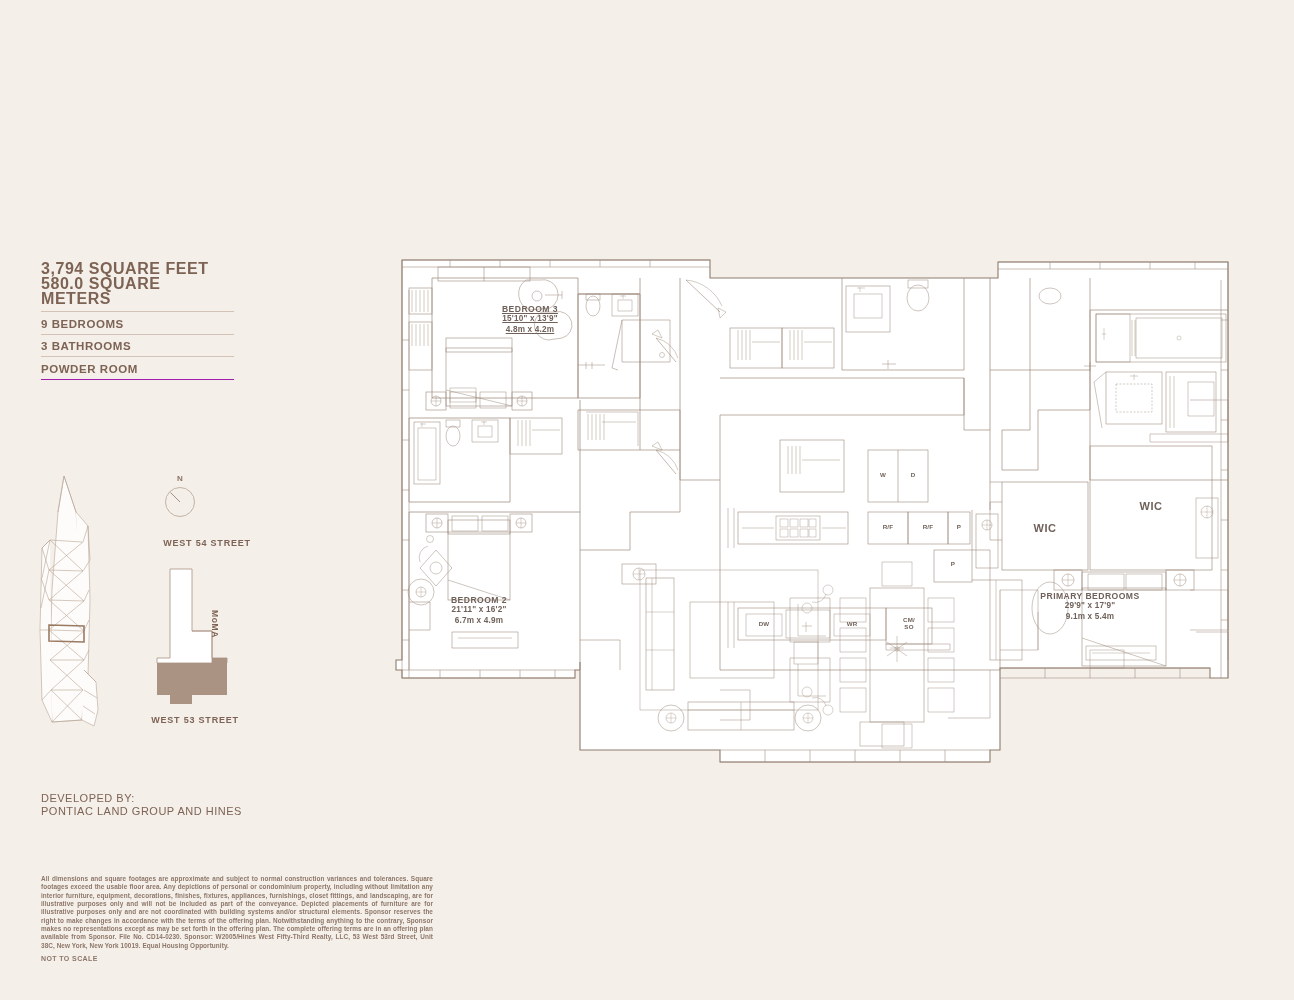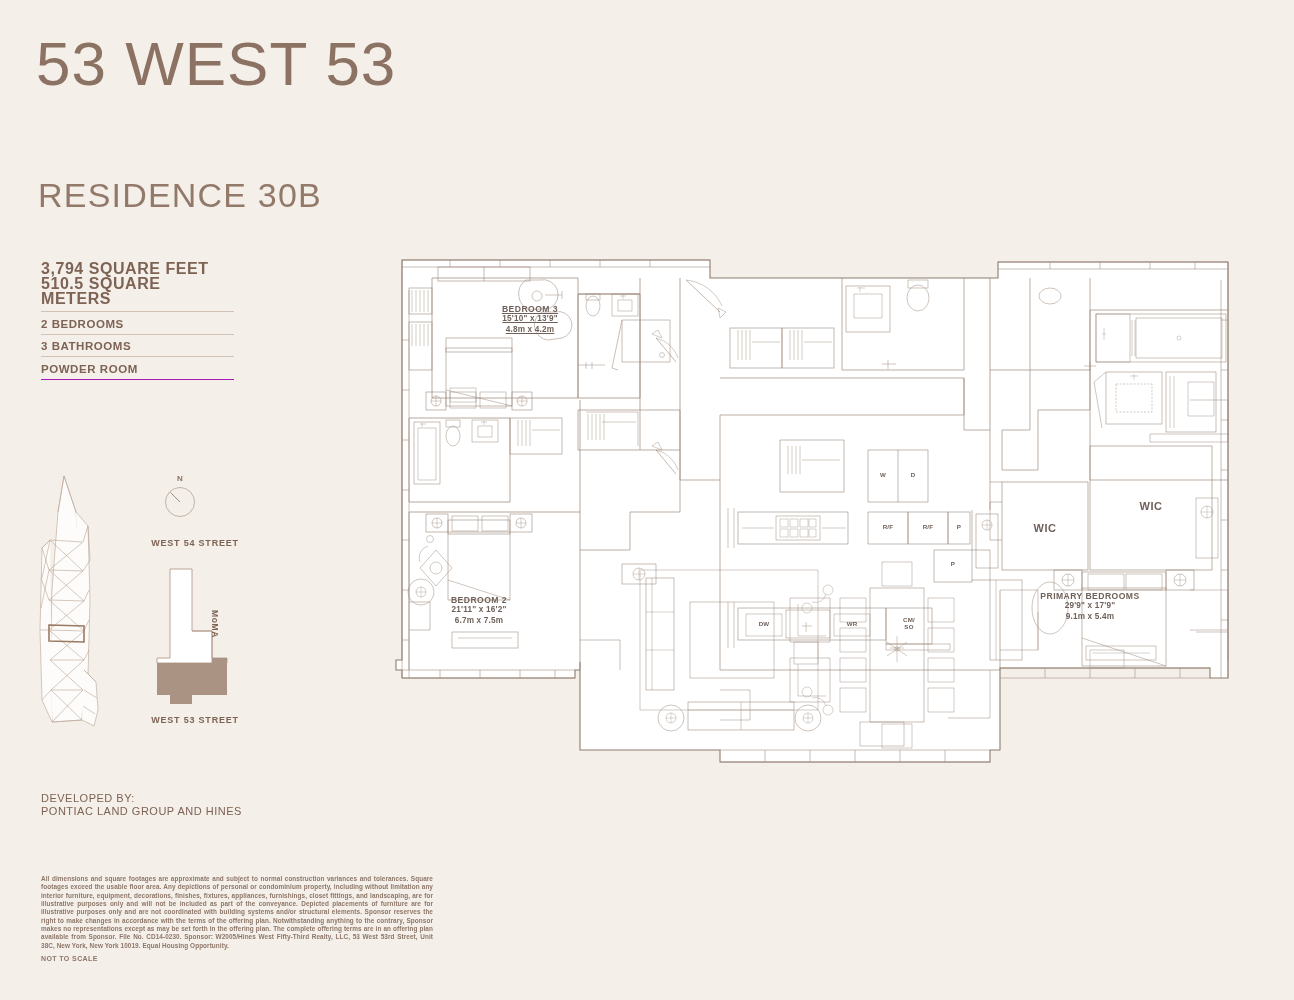--- a/index.html
+++ b/index.html
@@ -46,21 +46,21 @@
     position:absolute;left:0;top:0;width:40px;text-align:center;
     font-size:8px;font-weight:700;letter-spacing:.4px;color:#8b7566;
   }
 
   
   .keyplan{position:absolute;left:130px;top:538px;width:130px;height:195px;}
   .st-label{
     position:absolute;width:130px;text-align:center;
     font-size:9px;font-weight:700;letter-spacing:.8px;color:#7d6354;
   }
-  .st-54{left:0;top:0;}
+  .st-54{left:12px;top:0;}
   .st-53{left:0;top:177px;}
   .kp-shape{position:absolute;left:0;top:27px;width:130px;height:145px;}
   .moma{
     position:absolute;left:90px;top:72px;
     font-size:8.5px;font-weight:700;letter-spacing:.6px;color:#7d6354;
     transform:rotate(90deg);transform-origin:left top;white-space:nowrap;
   }
 
   
   .dev{position:absolute;left:41px;top:792px;font-size:11px;font-weight:400;
@@ -81,30 +81,28 @@
   .applbl{position:absolute;text-align:center;white-space:nowrap;
     font-size:6.2px;font-weight:700;letter-spacing:.2px;line-height:6.8px;color:#6f6159;}
   .wiclbl{position:absolute;text-align:center;white-space:nowrap;
     font-size:11px;font-weight:700;letter-spacing:.5px;color:#6f6159;}
 </style>
 </head>
 <body>
 
 <div id="page">
 
-  <div class="brand">53 WEST 53</div>
-
-  <div class="res-title">RESIDENCE 30B</div>
+
 
   <div class="specs">
     <div class="grp">
       <div class="sqrow">3,794 SQUARE FEET</div>
-      <div class="sqrow">510.5 SQUARE METERS</div>
+      <div class="sqrow">580.0 SQUARE METERS</div>
     </div>
-    <div class="row">2 BEDROOMS</div>
+    <div class="row">9 BEDROOMS</div>
     <div class="row">3 BATHROOMS</div>
     <div class="row last">POWDER ROOM</div>
   </div>
 
   <div class="tower">
     <svg width="80" height="260" viewBox="0 0 80 260">
       <g fill="none" stroke="#b9a596" stroke-width="0.6">
         <path d="M26 6 L38 42 L44 120 L46 200 L44 250 L14 252 L12 200 L14 120 L20 42 Z" fill="#fdfcfa"></path>
         <path d="M38 42 L50 56 L52 130 L50 205 L44 250" fill="#fdfcfa"></path>
         <path d="M12 70 L4 78 L2 160 L4 230 L14 252" fill="#fdfcfa"></path>
@@ -482,21 +480,21 @@
 
     <div class="rlabel" style="left:75px;top:54px;width:130px;text-decoration:underline;">
       <div>BEDROOM 3</div>
       <div class="d">15'10" x 13'9"</div>
       <div class="d">4.8m x 4.2m</div>
     </div>
 
     <div class="rlabel" style="left:24px;top:345px;width:130px;">
       <div>BEDROOM 2</div>
       <div class="d">21'11" x 16'2"</div>
-      <div class="d">6.7m x 7.5m</div>
+      <div class="d">6.7m x 4.9m</div>
     </div>
 
 
     <div class="rlabel" style="left:610px;top:341px;width:180px;">
       <div>PRIMARY BEDROOMS</div>
       <div class="d">29'9" x 17'9"</div>
       <div class="d">9.1m x 5.4m</div>
     </div>
 
     <div class="wiclbl" style="left:625px;top:272px;width:60px;">WIC</div>

